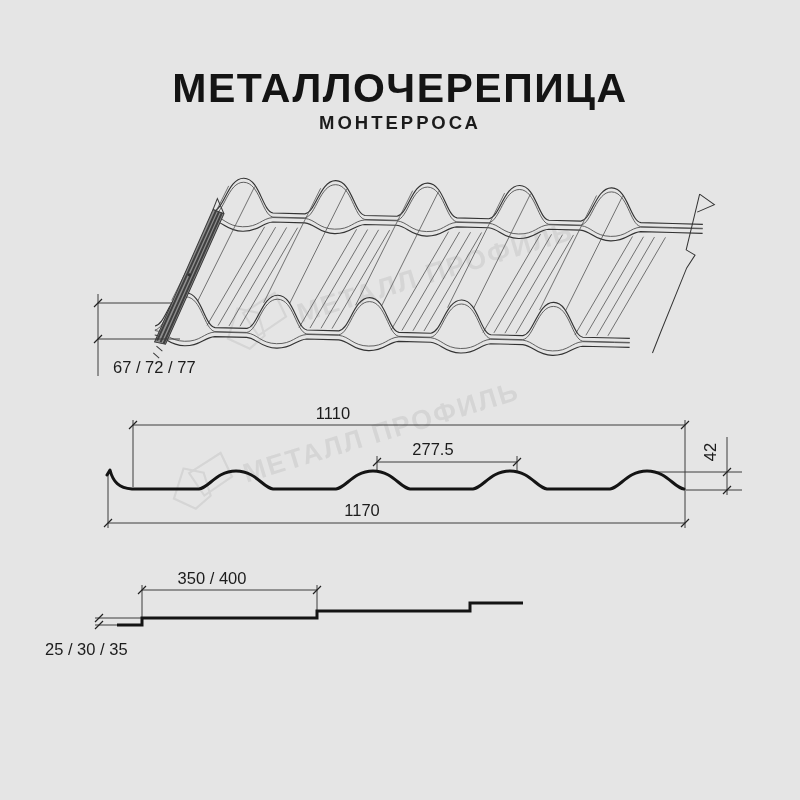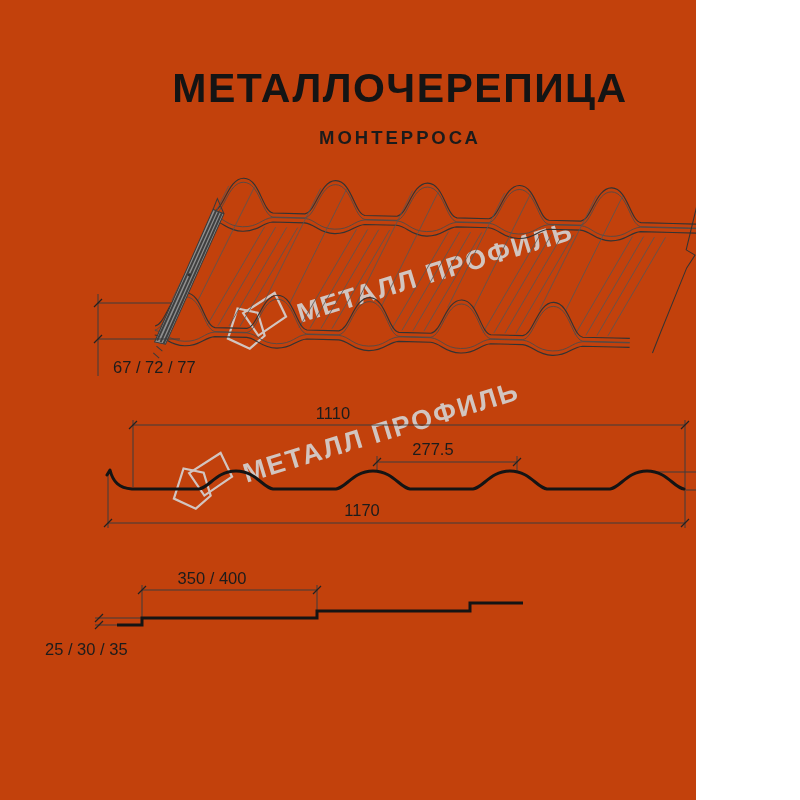--- a/index.html
+++ b/index.html
@@ -1,20 +1,20 @@
 <!DOCTYPE html>
 <html><head>
 <meta charset="utf-8">
 <style>
   html,body{margin:0;padding:0;background:#ffffff;}
-  .page{position:relative;width:696px;height:800px;background:#c2410c;overflow:hidden;
+  .page{position:relative;width:800px;height:800px;background:#e5e5e5;overflow:hidden;
         font-family:"Liberation Sans",sans-serif;}
   .hdr{position:absolute;top:0;left:0;width:800px;text-align:center;z-index:2;}
   .hdr h1{margin:68px 0 0 0;font-size:41px;font-weight:700;letter-spacing:1.5px;color:#141414;line-height:1;}
-  .hdr .sub{margin-top:20px;font-size:18.5px;font-weight:600;letter-spacing:3px;color:#1b1b1b;line-height:1;}
+  .hdr .sub{margin-top:5px;font-size:18.5px;font-weight:600;letter-spacing:3px;color:#1b1b1b;line-height:1;}
   svg{position:absolute;top:0;left:0;z-index:1;}
   .dimtxt{font-family:"Liberation Sans",sans-serif;font-size:16.5px;fill:#1c1c1c;}
   .wmtxt{font-family:"Liberation Sans",sans-serif;font-size:27px;font-weight:700;fill:#d4d4d4;letter-spacing:2px;}
 </style>
 </head>
 <body>
 
 <div class="page">
 
   <div class="hdr">

